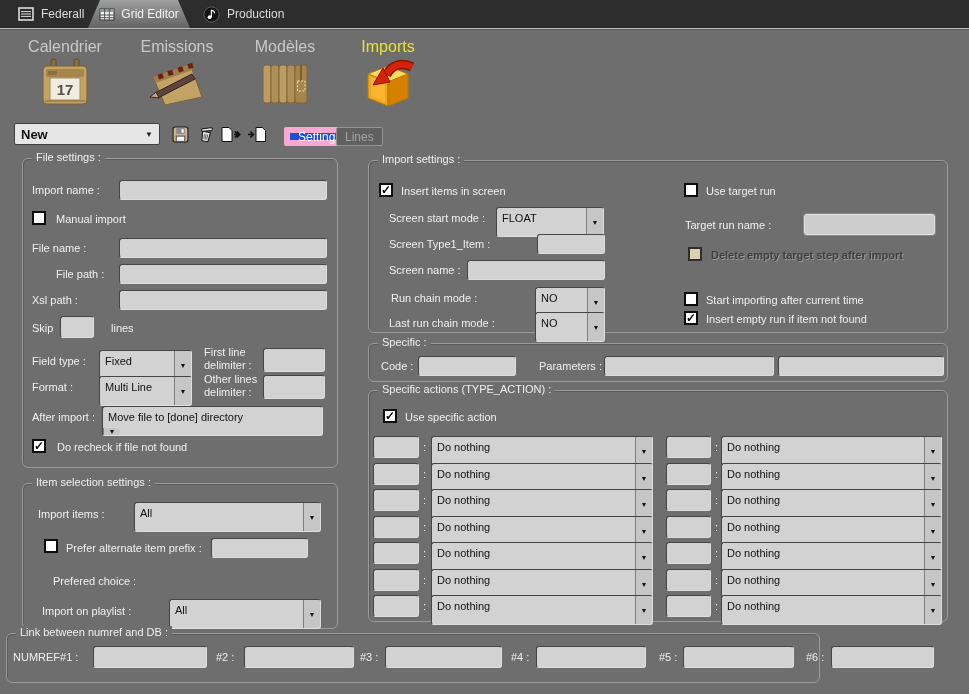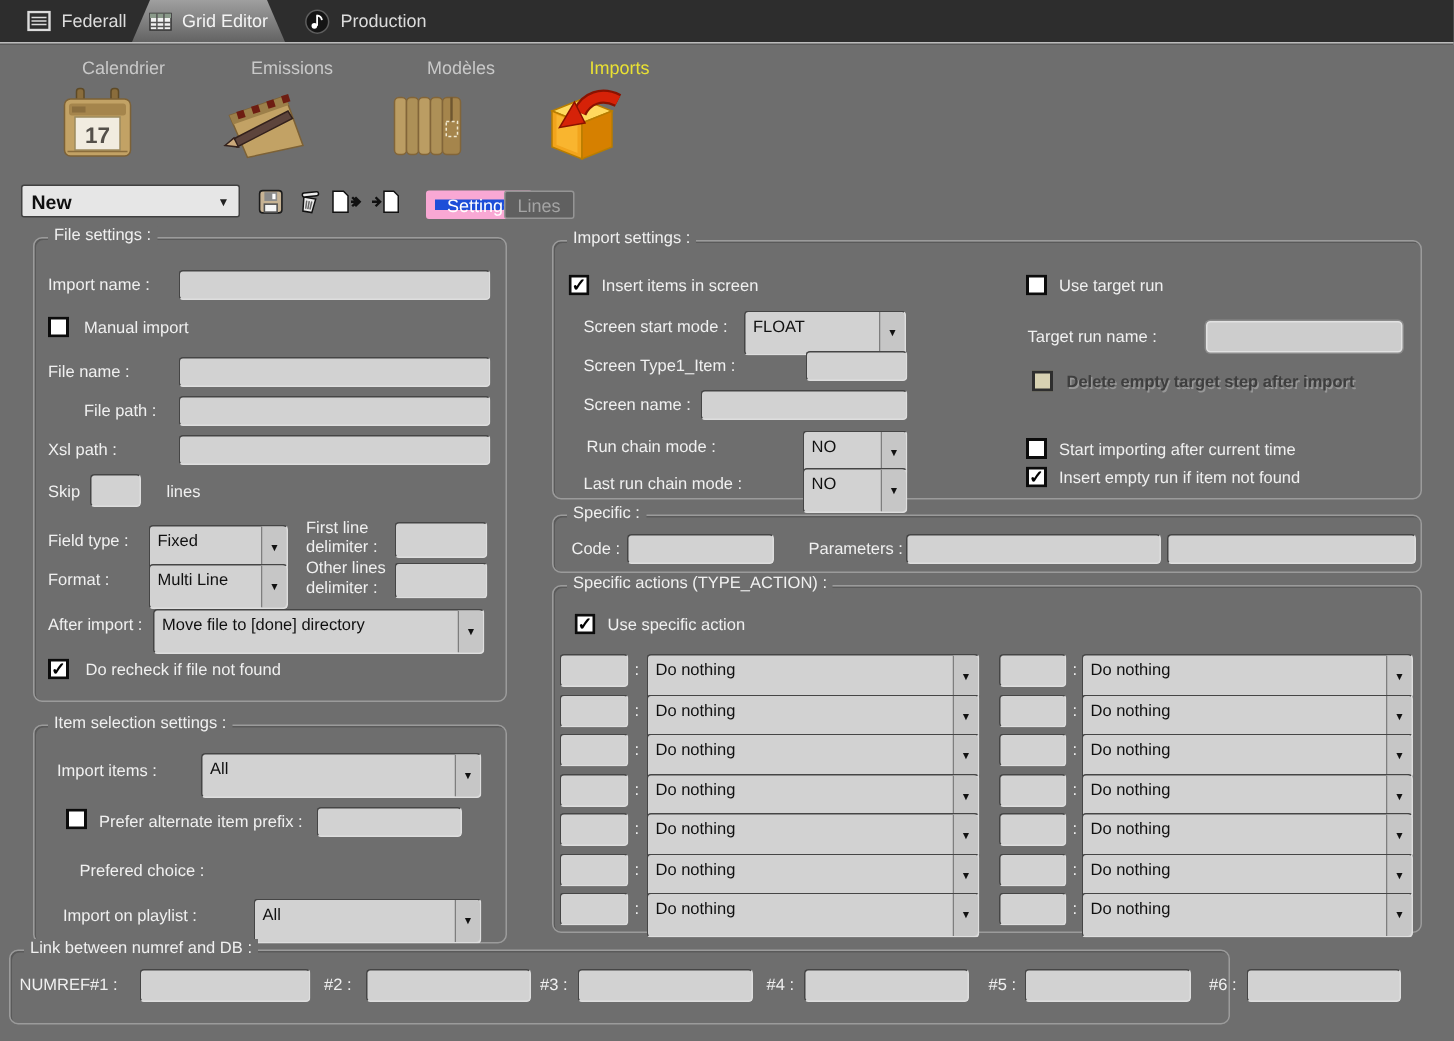--- a/index.html
+++ b/index.html
@@ -8,21 +8,21 @@
   
   .topbar{position:absolute;left:0;top:0;width:969px;height:28px;background:#2d2d2d;}
   .topbar-sep{position:absolute;left:0;top:28px;width:969px;height:2px;background:#bcbcbc;border-bottom:1px solid #5a5a5a;}
   .ttab{position:absolute;top:0;height:28px;display:flex;align-items:center;gap:7px;color:#dcdcdc;font-size:12px;cursor:default;}
   .ttab-active{position:absolute;left:88px;top:0;width:102px;height:28px;
     background:linear-gradient(#9f9f9f,#636363);
     clip-path:polygon(12px 0,calc(100% - 12px) 0,100% 100%,0 100%);
     display:flex;align-items:center;justify-content:center;gap:6px;color:#f4f4f4;font-size:12px;}
   
   .navitem{position:absolute;width:90px;text-align:center;cursor:default;}
-  .navitem .nlabel{font-size:12px;color:#c9c9c9;height:15px;text-align:right;}
+  .navitem .nlabel{font-size:16px;color:#c9c9c9;height:15px;}
   .navitem .nlabel.hl{color:#e9e133;}
   .navitem svg{margin-top:4px;}
   
   .combo{position:absolute;left:14px;top:123px;width:146px;height:22px;background:#e6e6e6;
     border:1px solid #404040;border-radius:2px;display:flex;align-items:center;}
   .combo .cval{flex:1;padding-left:6px;font-size:13px;font-weight:bold;color:#101010;}
   .combo .carr{width:20px;text-align:center;font-size:8px;color:#222;}
   .tbtn{position:absolute;top:124px;width:22px;height:20px;display:flex;align-items:center;justify-content:center;cursor:default;}
   .vtab{position:absolute;top:127px;height:19px;padding:0 8px;font-size:12px;display:flex;align-items:center;border-radius:2px;}
   .vtab.on{background:#1d4ed8;color:#fff;border:6px solid #f9a8d4;}
@@ -206,21 +206,21 @@
   <input class="tfield" style="left: 240px; top: 189px; width: 62px; height: 24px;" value="">
   <span class="lbl" style="left:9px;top:222px;">Format :</span>
   <div class="dd" style="left:76px;top:217px;width:93px;">
     <span class="val">Multi Line</span>
     <span class="btn">▼</span>
   </div>
   <span class="lbl2" style="left:181px;top:214px;">Other lines delimiter :</span>
   <input class="tfield" style="left: 240px; top: 216px; width: 62px; height: 24px;" value="">
 
   <span class="lbl" style="left:9px;top:252px;">After import :</span>
-  <div class="dd" style="left:79px;top:247px;width:221px;">
+  <div class="dd" style="left:79px;top:247px;width:221px;flex-direction:column;">
     <span class="val">Move file to [done] directory</span>
     <span class="btn">▼</span>
   </div>
   <span class="cb checked" style="left:9px;top:280px;"></span>
   <span class="lbl" style="left:34px;top:282px;">Do recheck if file not found</span>
 </div>
 
 <div class="grp" style="left:22px;top:483px;width:316px;height:146px;">
   <span class="gtitle">Item selection settings :</span>
   <span class="lbl" style="left:15px;top:24px;">Import items :</span>

